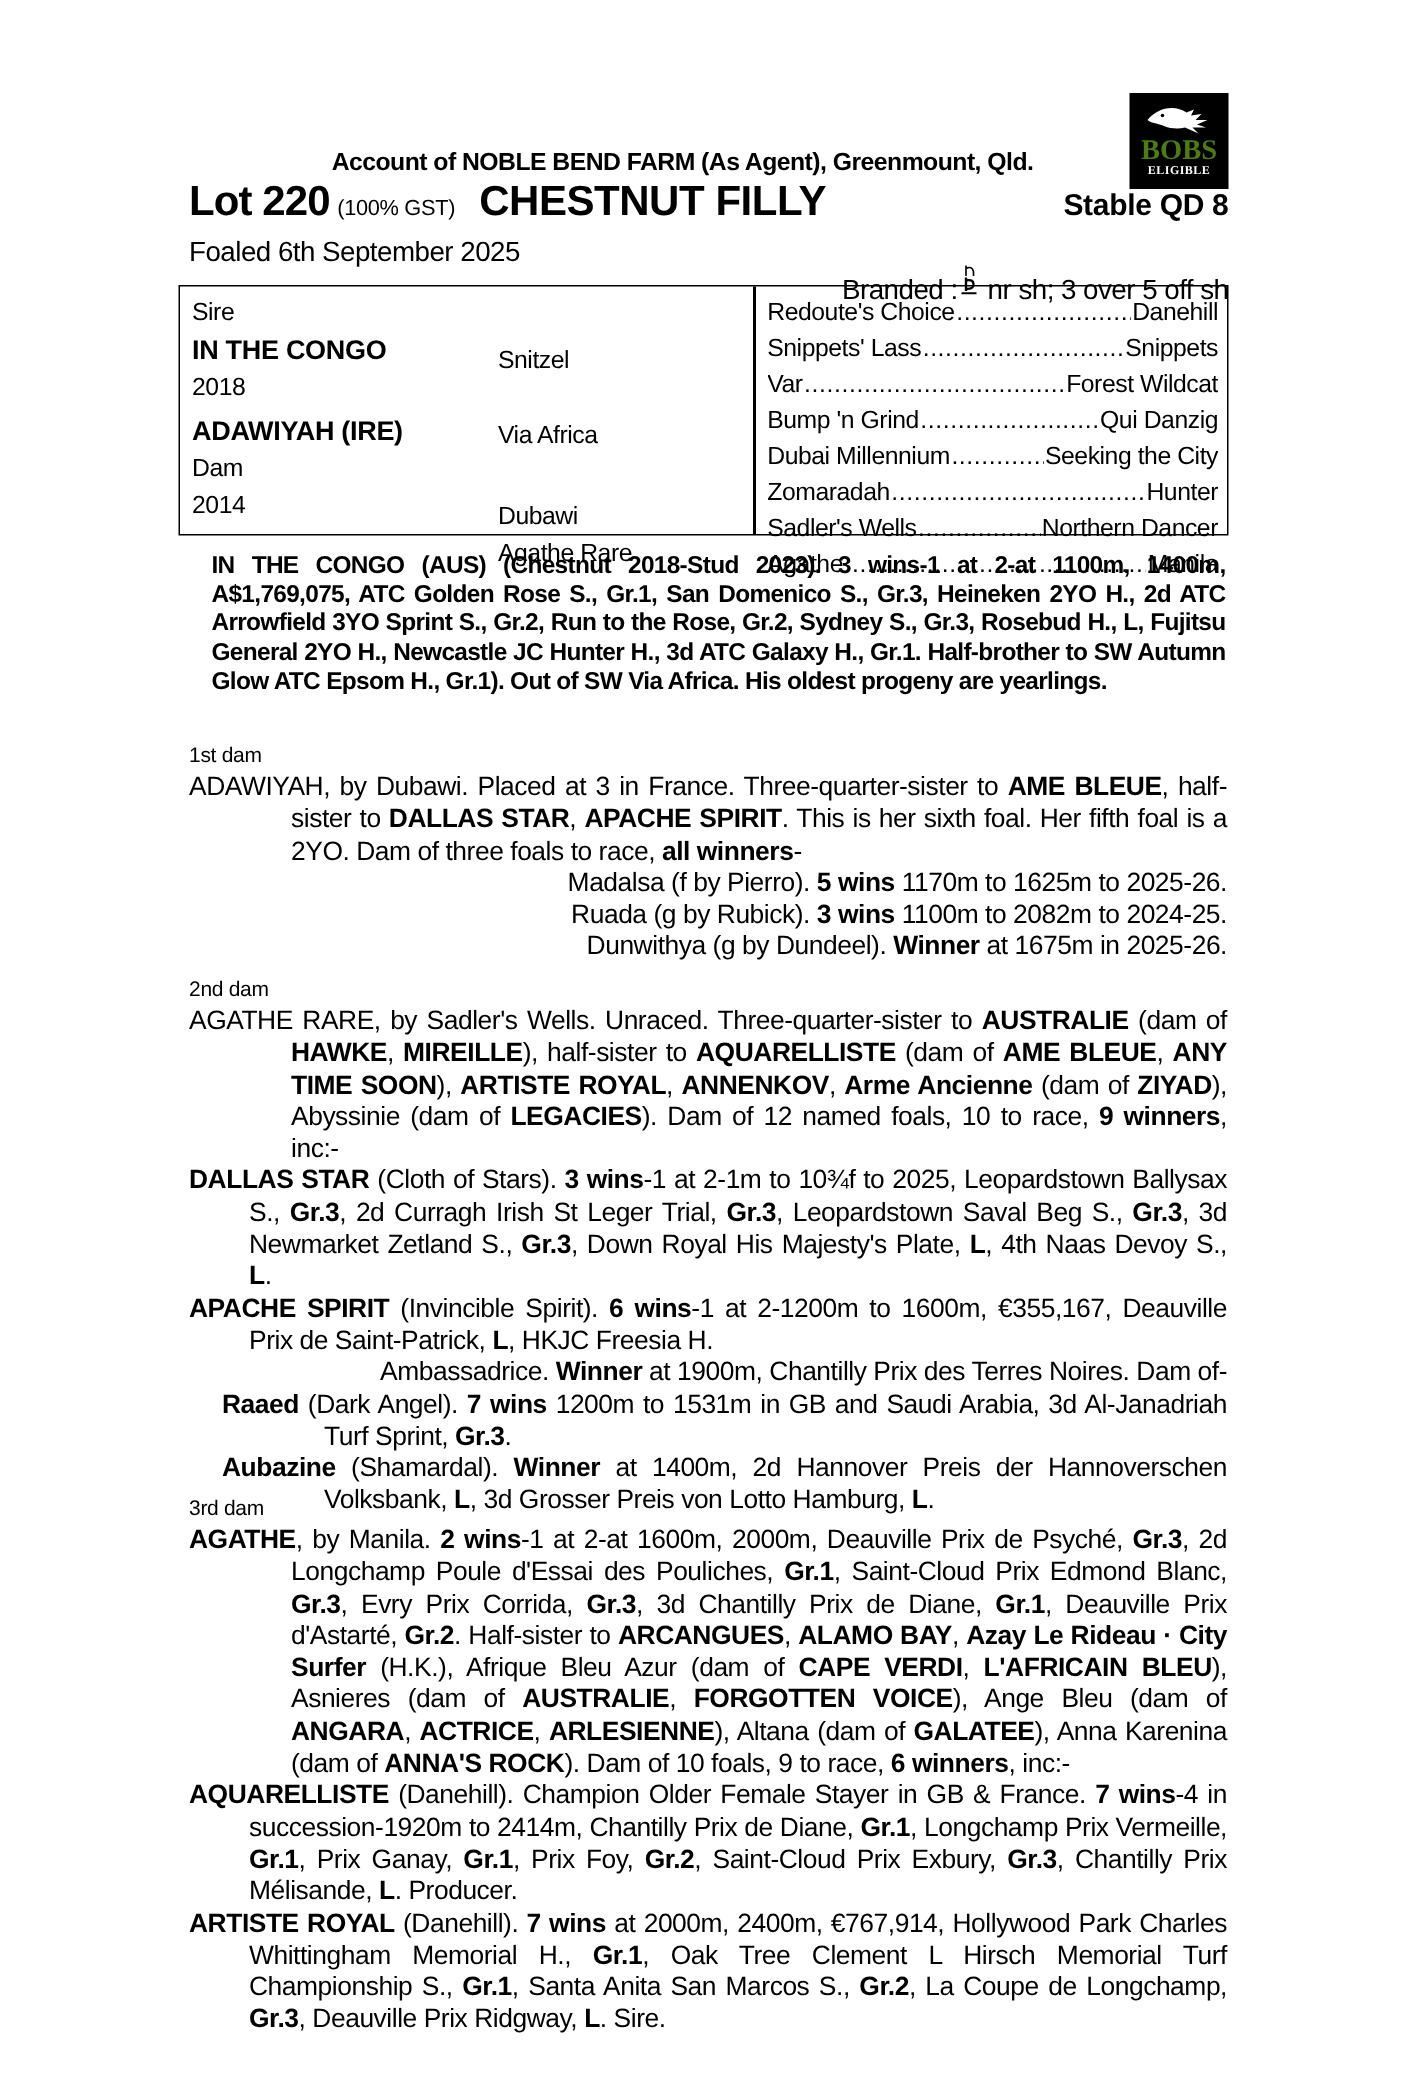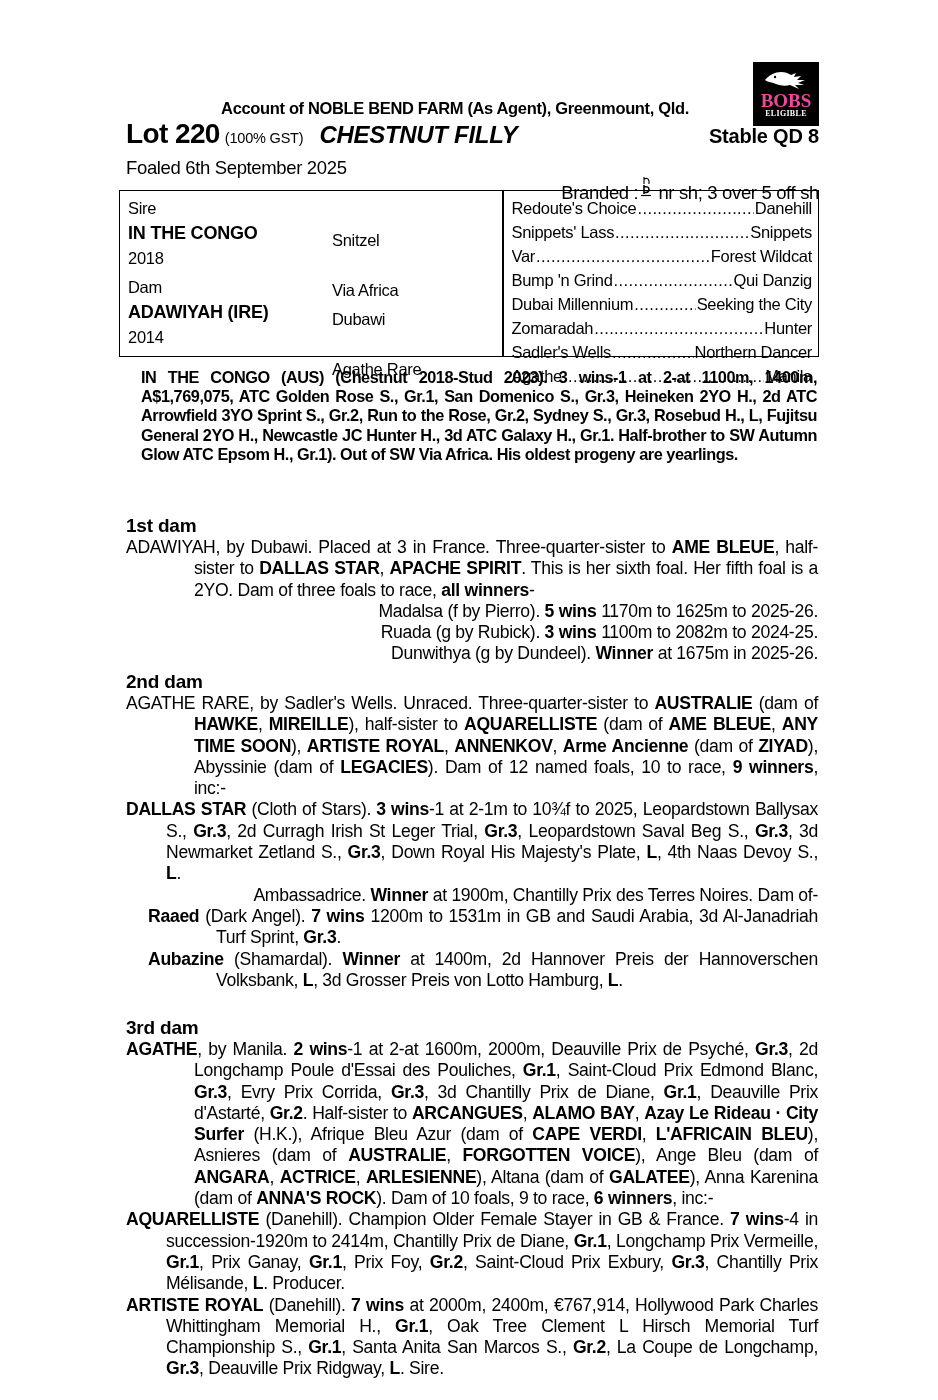--- a/index.html
+++ b/index.html
@@ -34,21 +34,21 @@
     align-items: center;
     justify-content: center;
   }
   .logo-horse {
     width: 46px;
     height: 22px;
     display: block;
     margin-bottom: 1px;
   }
   .logo-bobs {
-    color: #ec4899;
+    color: #4d7c0f;
     font-family: "Liberation Serif", serif;
     font-weight: bold;
     font-size: 19px;
     line-height: 17px;
     letter-spacing: 0px;
   }
   .logo-elig {
     color: #ffffff;
     font-family: "Liberation Serif", serif;
     font-weight: bold;
@@ -82,24 +82,23 @@
     font-size: 28px;
     letter-spacing: -0.6px;
   }
   .lot-gst {
     font-size: 14.5px;
     margin-left: 5px;
     letter-spacing: -0.2px;
   }
   .lot-colour {
     font-weight: bold;
-    font-size: 24px;
+    font-size: 28px;
     margin-left: 16px;
     letter-spacing: -0.3px;
-    font-style: italic;
   }
   .lot-stable {
     font-weight: bold;
     font-size: 20px;
     margin-left: auto;
     letter-spacing: -0.2px;
   }
   .foaled-row {
     position: absolute;
     left: 126px;
@@ -204,25 +203,24 @@
     font-weight: bold;
     font-size: 16.3px;
     line-height: 19.2px;
     text-align: justify;
     letter-spacing: -0.45px;
   }
 
   
   .dam-section { position: absolute; left: 126px; width: 692px; }
   .dam-head {
-    font-weight: bold;
-    font-size: 19px;
+    font-weight: normal;
+    font-size: 14px;
     line-height: 22px;
     letter-spacing: -0.2px;
-    margin-top: 23px;
   }
   .para {
     font-size: 17.6px;
     line-height: 21.3px;
     letter-spacing: -0.3px;
     text-align: justify;
     text-indent: 0;
   }
   .para b { font-weight: bold; }
   .hang1 { padding-left: 68px; text-indent: -68px; }
@@ -279,26 +277,26 @@
       <div class="ped-row">
         <span class="pcol-a ped-name">IN THE CONGO</span>
         <span class="pcol-b"></span>
       </div>
       <div class="ped-row">
         <span class="pcol-a">2018</span>
         <span class="pcol-b">Via Africa</span>
       </div>
       <div class="ped-gap"></div>
       <div class="ped-row">
+        <span class="pcol-a ped-name">ADAWIYAH (IRE)</span>
+        <span class="pcol-b"></span>
+      </div>
+      <div class="ped-row">
         <span class="pcol-a">Dam</span>
         <span class="pcol-b">Dubawi</span>
-      </div>
-      <div class="ped-row">
-        <span class="pcol-a ped-name">ADAWIYAH (IRE)</span>
-        <span class="pcol-b"></span>
       </div>
       <div class="ped-row">
         <span class="pcol-a">2014</span>
         <span class="pcol-b">Agathe Rare</span>
       </div>
     </div>
 
     <div class="ped-right" id="gp-container">
         <div class="dotline">
           <span class="dl-l">Redoute's Choice</span>
@@ -349,20 +347,21 @@
       <div class="dam-head">1st dam</div>
       <div class="para hang1">ADAWIYAH, by Dubawi. Placed at 3 in France. Three-quarter-sister to <b>AME BLEUE</b>, half-sister to <b>DALLAS STAR</b>, <b>APACHE SPIRIT</b>. This is her sixth foal. Her fifth foal is a 2YO. Dam of three foals to race, <b>all winners</b>-</div>
       <div class="para hang1 nojust">Madalsa (f by Pierro). <b>5 wins</b> 1170m to 1625m to 2025-26.</div>
       <div class="para hang1 nojust">Ruada (g by Rubick). <b>3 wins</b> 1100m to 2082m to 2024-25.</div>
       <div class="para hang1 nojust">Dunwithya (g by Dundeel). <b>Winner</b> at 1675m in 2025-26.</div>
     </div>
   <div class="dam-section" id="dam-2" style="top:648px;">
       <div class="dam-head">2nd dam</div>
       <div class="para hang1">AGATHE RARE, by Sadler's Wells. Unraced. Three-quarter-sister to <b>AUSTRALIE</b> (dam of <b>HAWKE</b>, <b>MIREILLE</b>), half-sister to <b>AQUARELLISTE</b> (dam of <b>AME BLEUE</b>, <b>ANY TIME SOON</b>), <b>ARTISTE ROYAL</b>, <b>ANNENKOV</b>, <b>Arme Ancienne</b> (dam of <b>ZIYAD</b>), Abyssinie (dam of <b>LEGACIES</b>). Dam of 12 named foals, 10 to race, <b>9 winners</b>, inc:-</div>
       <div class="para hang2"><b>DALLAS STAR</b> (Cloth of Stars). <b>3 wins</b>-1 at 2-1m to 10¾f to 2025, Leopardstown Ballysax S., <b>Gr.3</b>, 2d Curragh Irish St Leger Trial, <b>Gr.3</b>, Leopardstown Saval Beg S., <b>Gr.3</b>, 3d Newmarket Zetland S., <b>Gr.3</b>, Down Royal His Majesty's Plate, <b>L</b>, 4th Naas Devoy S., <b>L</b>.</div>
+      <div class="para hang2"><b>APACHE SPIRIT</b> (Invincible Spirit). <b>6 wins</b>-1 at 2-1200m to 1600m, €355,167, Deauville Prix de Saint-Patrick, <b>L</b>, HKJC Freesia H.</div>
       <div class="para hang1 nojust">Ambassadrice. <b>Winner</b> at 1900m, Chantilly Prix des Terres Noires. Dam of-</div>
       <div class="para hang3"><b>Raaed</b> (Dark Angel). <b>7 wins</b> 1200m to 1531m in GB and Saudi Arabia, 3d Al-Janadriah Turf Sprint, <b>Gr.3</b>.</div>
       <div class="para hang3"><b>Aubazine</b> (Shamardal). <b>Winner</b> at 1400m, 2d Hannover Preis der Hannoverschen Volksbank, <b>L</b>, 3d Grosser Preis von Lotto Hamburg, <b>L</b>.</div>
     </div>
   <div class="dam-section" id="dam-3" style="top:994px;">
       <div class="dam-head">3rd dam</div>
       <div class="para hang1"><b>AGATHE</b>, by Manila. <b>2 wins</b>-1 at 2-at 1600m, 2000m, Deauville Prix de Psyché, <b>Gr.3</b>, 2d Longchamp Poule d'Essai des Pouliches, <b>Gr.1</b>, Saint-Cloud Prix Edmond Blanc, <b>Gr.3</b>, Evry Prix Corrida, <b>Gr.3</b>, 3d Chantilly Prix de Diane, <b>Gr.1</b>, Deauville Prix d'Astarté, <b>Gr.2</b>. Half-sister to <b>ARCANGUES</b>, <b>ALAMO BAY</b>, <b>Azay Le Rideau · City Surfer</b> (H.K.), Afrique Bleu Azur (dam of <b>CAPE VERDI</b>, <b>L'AFRICAIN BLEU</b>), Asnieres (dam of <b>AUSTRALIE</b>, <b>FORGOTTEN VOICE</b>), Ange Bleu (dam of <b>ANGARA</b>, <b>ACTRICE</b>, <b>ARLESIENNE</b>), Altana (dam of <b>GALATEE</b>), Anna Karenina (dam of <b>ANNA'S ROCK</b>). Dam of 10 foals, 9 to race, <b>6 winners</b>, inc:-</div>
       <div class="para hang2"><b>AQUARELLISTE</b> (Danehill). Champion Older Female Stayer in GB &amp; France. <b>7 wins</b>-4 in succession-1920m to 2414m, Chantilly Prix de Diane, <b>Gr.1</b>, Longchamp Prix Vermeille, <b>Gr.1</b>, Prix Ganay, <b>Gr.1</b>, Prix Foy, <b>Gr.2</b>, Saint-Cloud Prix Exbury, <b>Gr.3</b>, Chantilly Prix Mélisande, <b>L</b>. Producer.</div>
       <div class="para hang2"><b>ARTISTE ROYAL</b> (Danehill). <b>7 wins</b> at 2000m, 2400m, €767,914, Hollywood Park Charles Whittingham Memorial H., <b>Gr.1</b>, Oak Tree Clement L Hirsch Memorial Turf Championship S., <b>Gr.1</b>, Santa Anita San Marcos S., <b>Gr.2</b>, La Coupe de Longchamp, <b>Gr.3</b>, Deauville Prix Ridgway, <b>L</b>. Sire.</div>
     </div>

